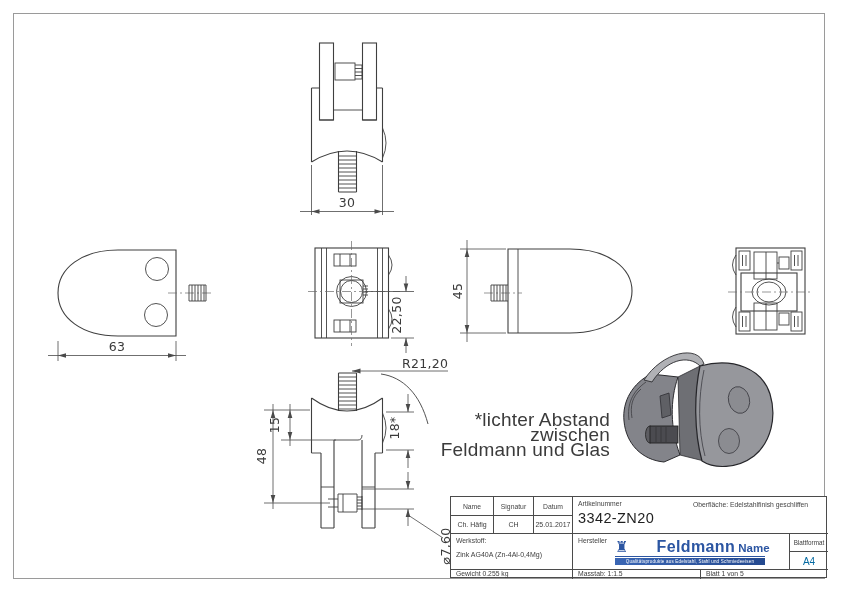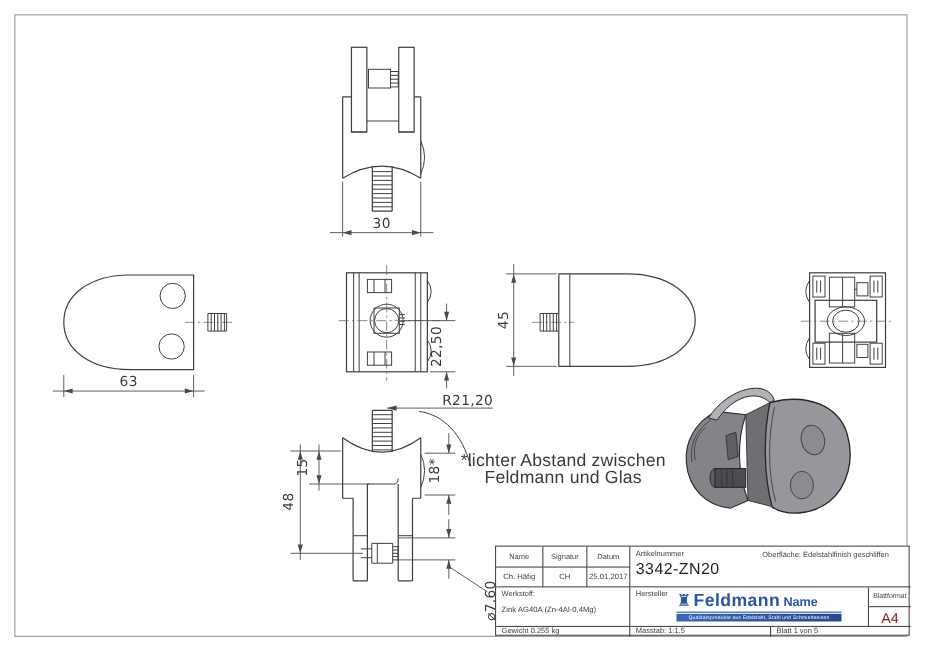--- a/index.html
+++ b/index.html
@@ -9,35 +9,35 @@
   
   #art{position:absolute;left:0;top:0;}
   .ln{fill:none;stroke:#3f3f3f;stroke-width:1.1;}
   .ln2{fill:none;stroke:#3f3f3f;stroke-width:0.9;}
   .dim{fill:none;stroke:#4a4a4a;stroke-width:0.8;}
   .cl{fill:none;stroke:#6a6a6a;stroke-width:0.7;stroke-dasharray:9 3 2 3;}
   .arr{fill:#4a4a4a;stroke:none;}
   text.dimtxt{font-family:"DejaVu Sans","Liberation Sans",sans-serif;
               font-size:12.5px;fill:#3a3a3a;letter-spacing:.3px;}
   
-  .note{left:414px;top:412px;width:196px;text-align:center;
-        font-size:16px;line-height:15px;color:#3b3b3b;letter-spacing:.2px;}
+  .note{left:414px;top:412px;width:196px;text-align:right;
+        font-size:19px;line-height:15px;color:#3b3b3b;letter-spacing:.2px;}
   
   .pageborder{left:13px;top:13px;width:812px;height:566px;
               border:1.5px solid #9a9a9a;box-sizing:border-box;}
   
   .tb{left:450px;top:496px;width:377px;height:82px;border:1px solid #4b4b4b;
       box-sizing:border-box;color:#3d3d3d;font-size:7px;background:#fff;padding-left:19px;}
   .tb .c{position:absolute;box-sizing:border-box;}
   .bR{border-right:1px solid #4b4b4b;} .bB{border-bottom:1px solid #4b4b4b;}
   .ctr{display:flex;align-items:center;justify-content:center;text-align:center;}
   .lbl{font-size:6.8px;color:#454545;}
   .artnum{font-size:14.5px;color:#1f1f1f;letter-spacing:.4px;}
   .logo-line{display:flex;align-items:baseline;border-bottom:1.6px solid #2b55a2;padding-bottom:1px;}
-  .logo-brand{font-size:16px;font-weight:bold;color:#2b55a2;letter-spacing:.4px;line-height:16px;}
+  .logo-brand{font-size:16px;font-weight:bold;color:#2b55a2;letter-spacing:.4px;line-height:16px;margin-left:26px;}
   .logo-suffix{font-size:11.5px;font-weight:bold;color:#2b55a2;margin-left:3px;}
   .logo-tower{font-size:15px;color:#2b55a2;line-height:14px;margin-right:2px;}
   .logo-banner{background:linear-gradient(90deg,#3a66b4,#24498f);color:#fff;
                font-size:4.5px;line-height:7px;height:7px;text-align:center;
                white-space:nowrap;overflow:hidden;margin-top:1px;letter-spacing:.2px;}
 </style>
 </head>
 <body>
 
 <div class="abs pageborder"></div>
@@ -227,19 +227,19 @@
         <span class="logo-tower">♜</span>
         <span class="logo-brand">Feldmann</span>
         <span class="logo-suffix">Name</span>
       </div>
       <div class="logo-banner">Qualitätsprodukte aus Edelstahl, Stahl und Schmiedeeisen</div>
     </div>
   </div>
 
   <div class="c bB" style="left:339px;top:37px;width:38px;height:36px;">
     <div class="c bB ctr" style="left:0;top:0;width:38px;height:18px;font-size:6.3px;">Blattformat</div>
-    <div class="c ctr" style="left:0;top:18px;width:38px;height:18px;font-size:13px;color:#7f1d1d;">A4</div>
+    <div class="c ctr" style="left:0;top:18px;width:38px;height:18px;font-size:10px;color:#0369a1;">A4</div>
   </div>
 
   <div class="c bR" style="left:0;top:73px;width:122px;height:9px;line-height:8px;padding-left:5px;font-size:6.8px;">Gewicht 0.255 kg</div>
   <div class="c bR" style="left:122px;top:73px;width:128px;height:9px;line-height:8px;padding-left:5px;font-size:6.8px;">Masstab: 1:1.5</div>
   <div class="c" style="left:250px;top:73px;width:127px;height:9px;line-height:8px;padding-left:5px;font-size:6.8px;">Blatt 1 von 5</div>
 </div>
 
 </body></html>

